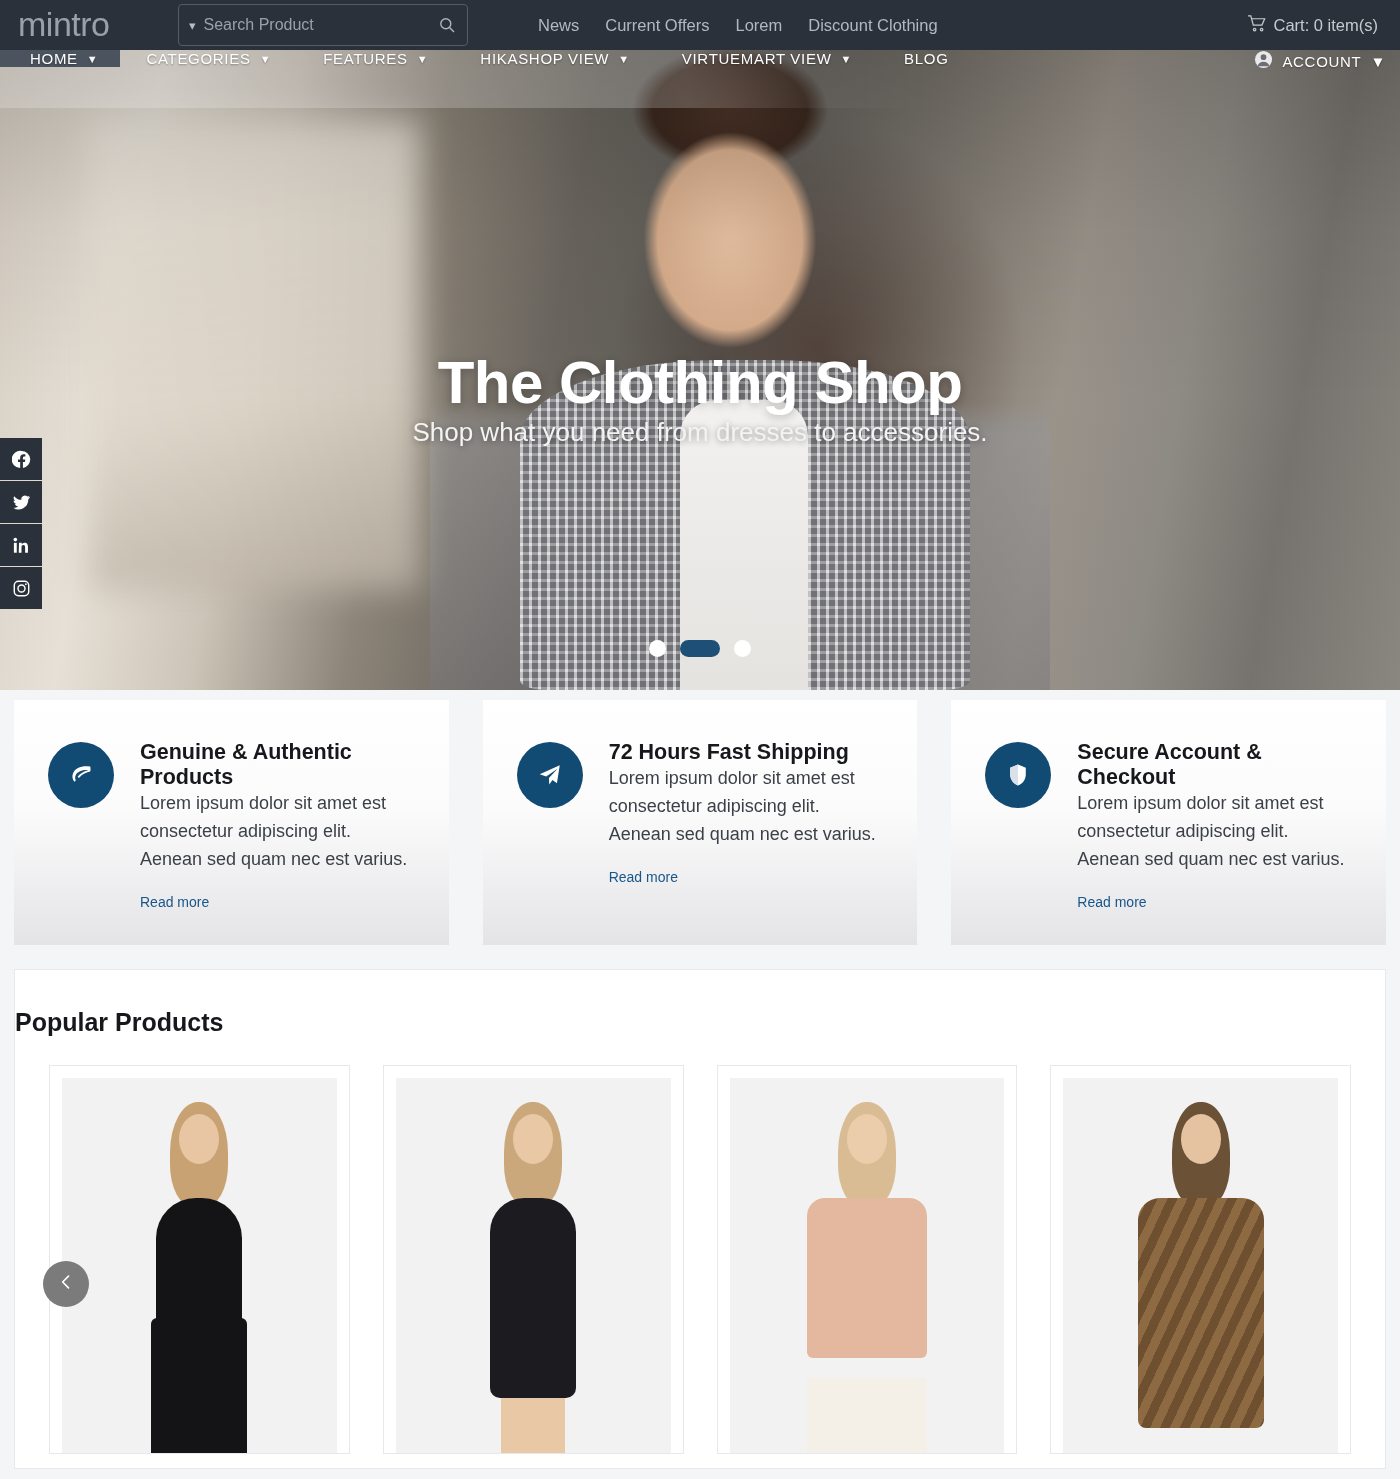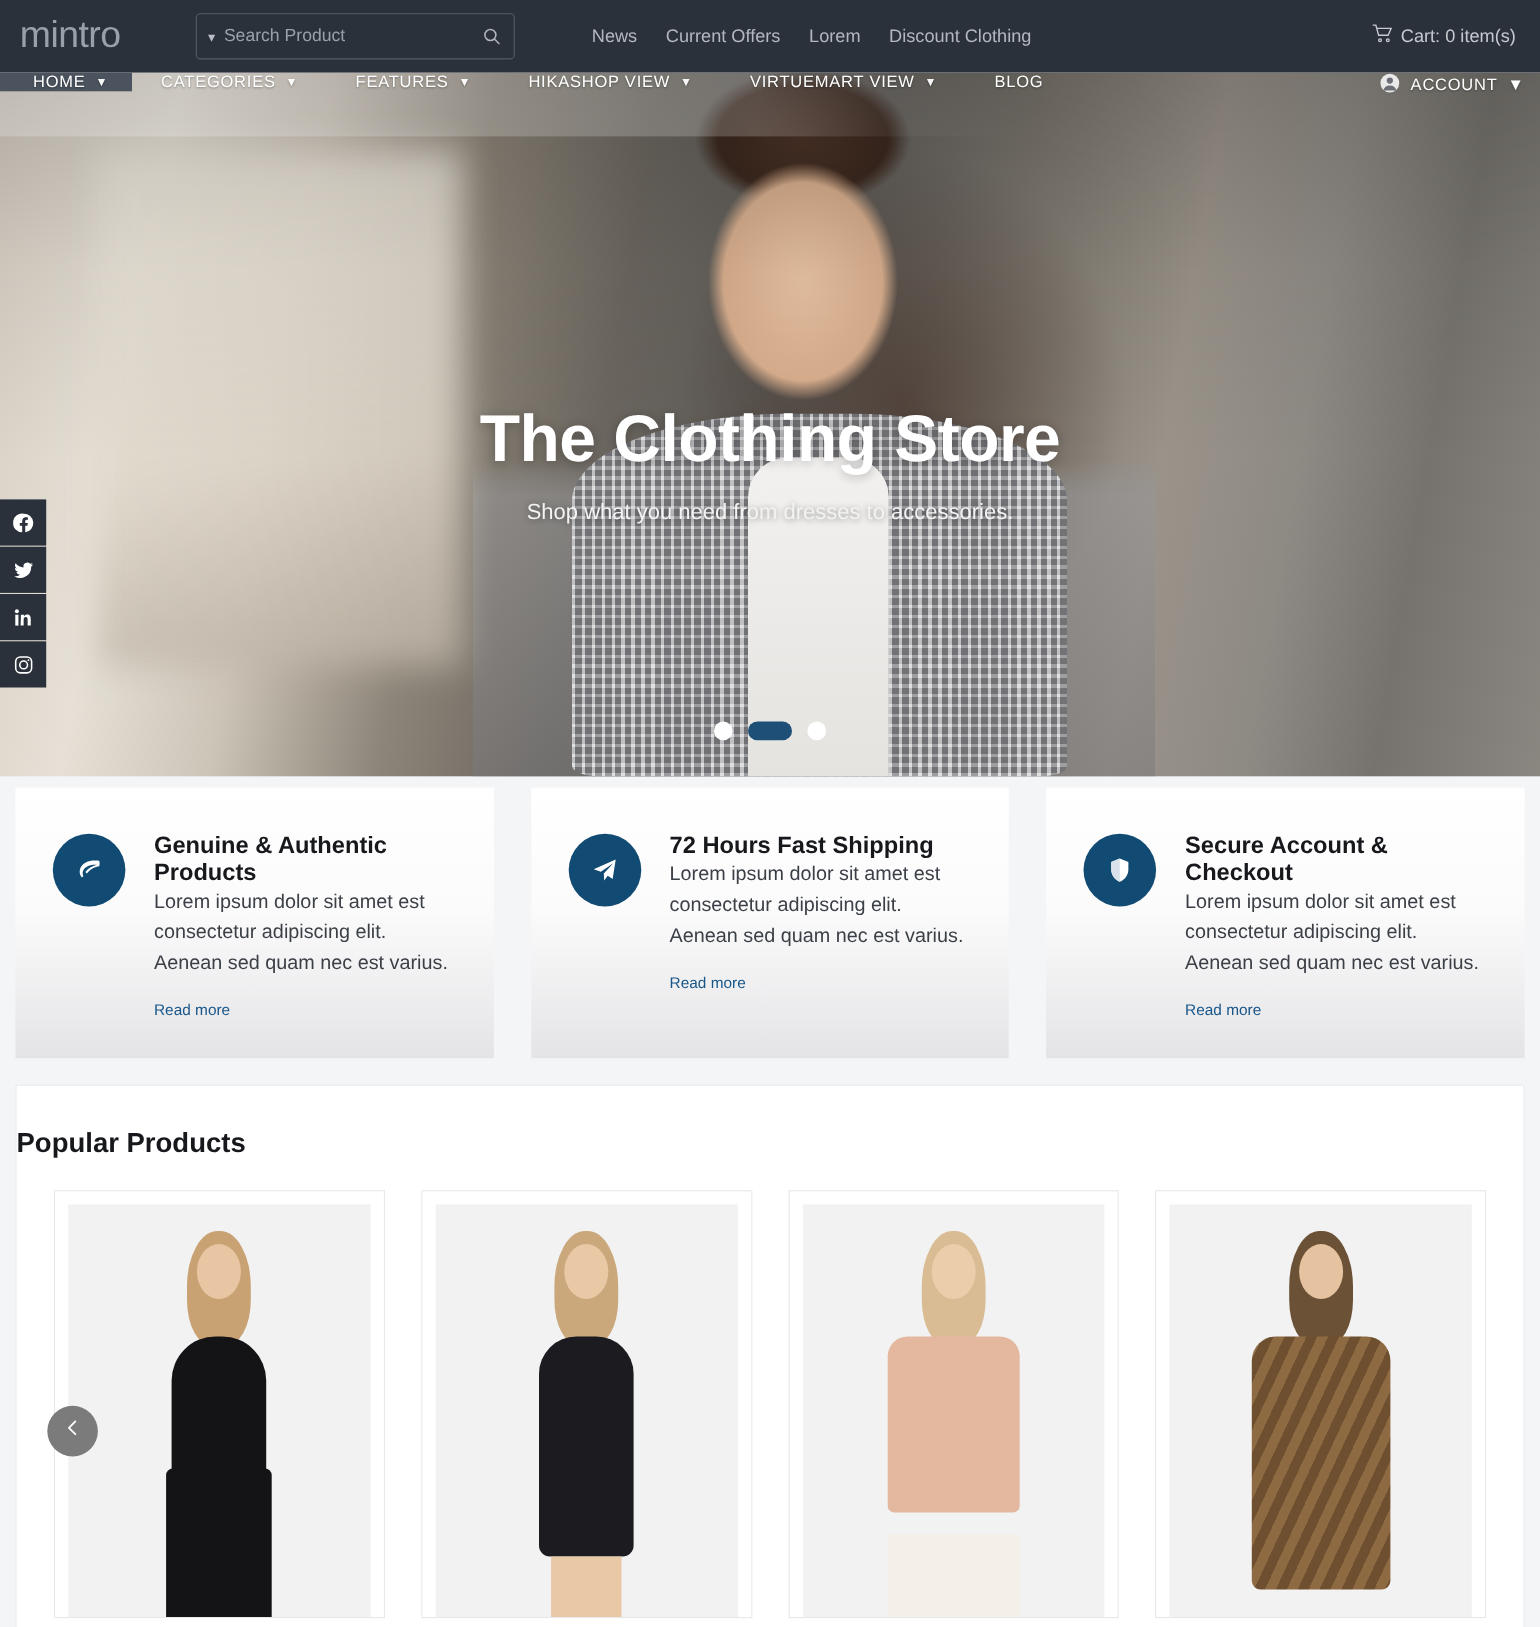--- a/index.html
+++ b/index.html
@@ -7,21 +7,21 @@
     width: 1400px;
     height: 1479px;
     overflow: hidden;
     font-family: "Liberation Sans", sans-serif;
     background: #f4f5f7;
   }
 
   
   .topbar {
     position: relative;
-    height: 66px;
+    height: 50px;
     background: #2a313b;
     display: flex;
     align-items: center;
     padding: 0 14px 0 18px;
     z-index: 30;
   }
   .brand {
     font-size: 34px;
     letter-spacing: -0.5px;
     color: #9aa0a8;
@@ -183,23 +183,22 @@
     z-index: 10;
   }
   .hero-title {
     color: #fff;
     font-size: 60px;
     font-weight: bold;
     letter-spacing: -0.5px;
     text-shadow: 0 2px 10px rgba(0,0,0,0.25);
   }
   .hero-sub {
-    margin-top: 22px;
     color: #f3f3f3;
-    font-size: 20px;
+    font-size: 26px;
     text-shadow: 0 1px 6px rgba(0,0,0,0.4);
   }
 
   .dots {
     position: absolute;
     bottom: 33px; left: 0; right: 0;
     display: flex;
     justify-content: center;
     align-items: center;
     gap: 14px;
@@ -398,21 +397,21 @@
           <circle cx="10" cy="7.6" r="3" fill="#6b6f75"></circle>
           <path d="M3.8 17.2a6.4 6.4 0 0 1 12.4 0z" fill="#6b6f75"></path>
         </svg>
       </span>
       <span>ACCOUNT</span>
       <span class="c">▼</span>
     </div>
   </div>
 
   <div class="hero-copy">
-    <div class="hero-title">The Clothing Store</div>
+    <div class="hero-title">The Clothing Shop</div>
     <div class="hero-sub">Shop what you need from dresses to accessories.</div>
   </div>
 
   <div class="dots">
     <span class="dot"></span>
     <span class="dot active"></span>
     <span class="dot"></span>
   </div>
 
   <div class="social">

